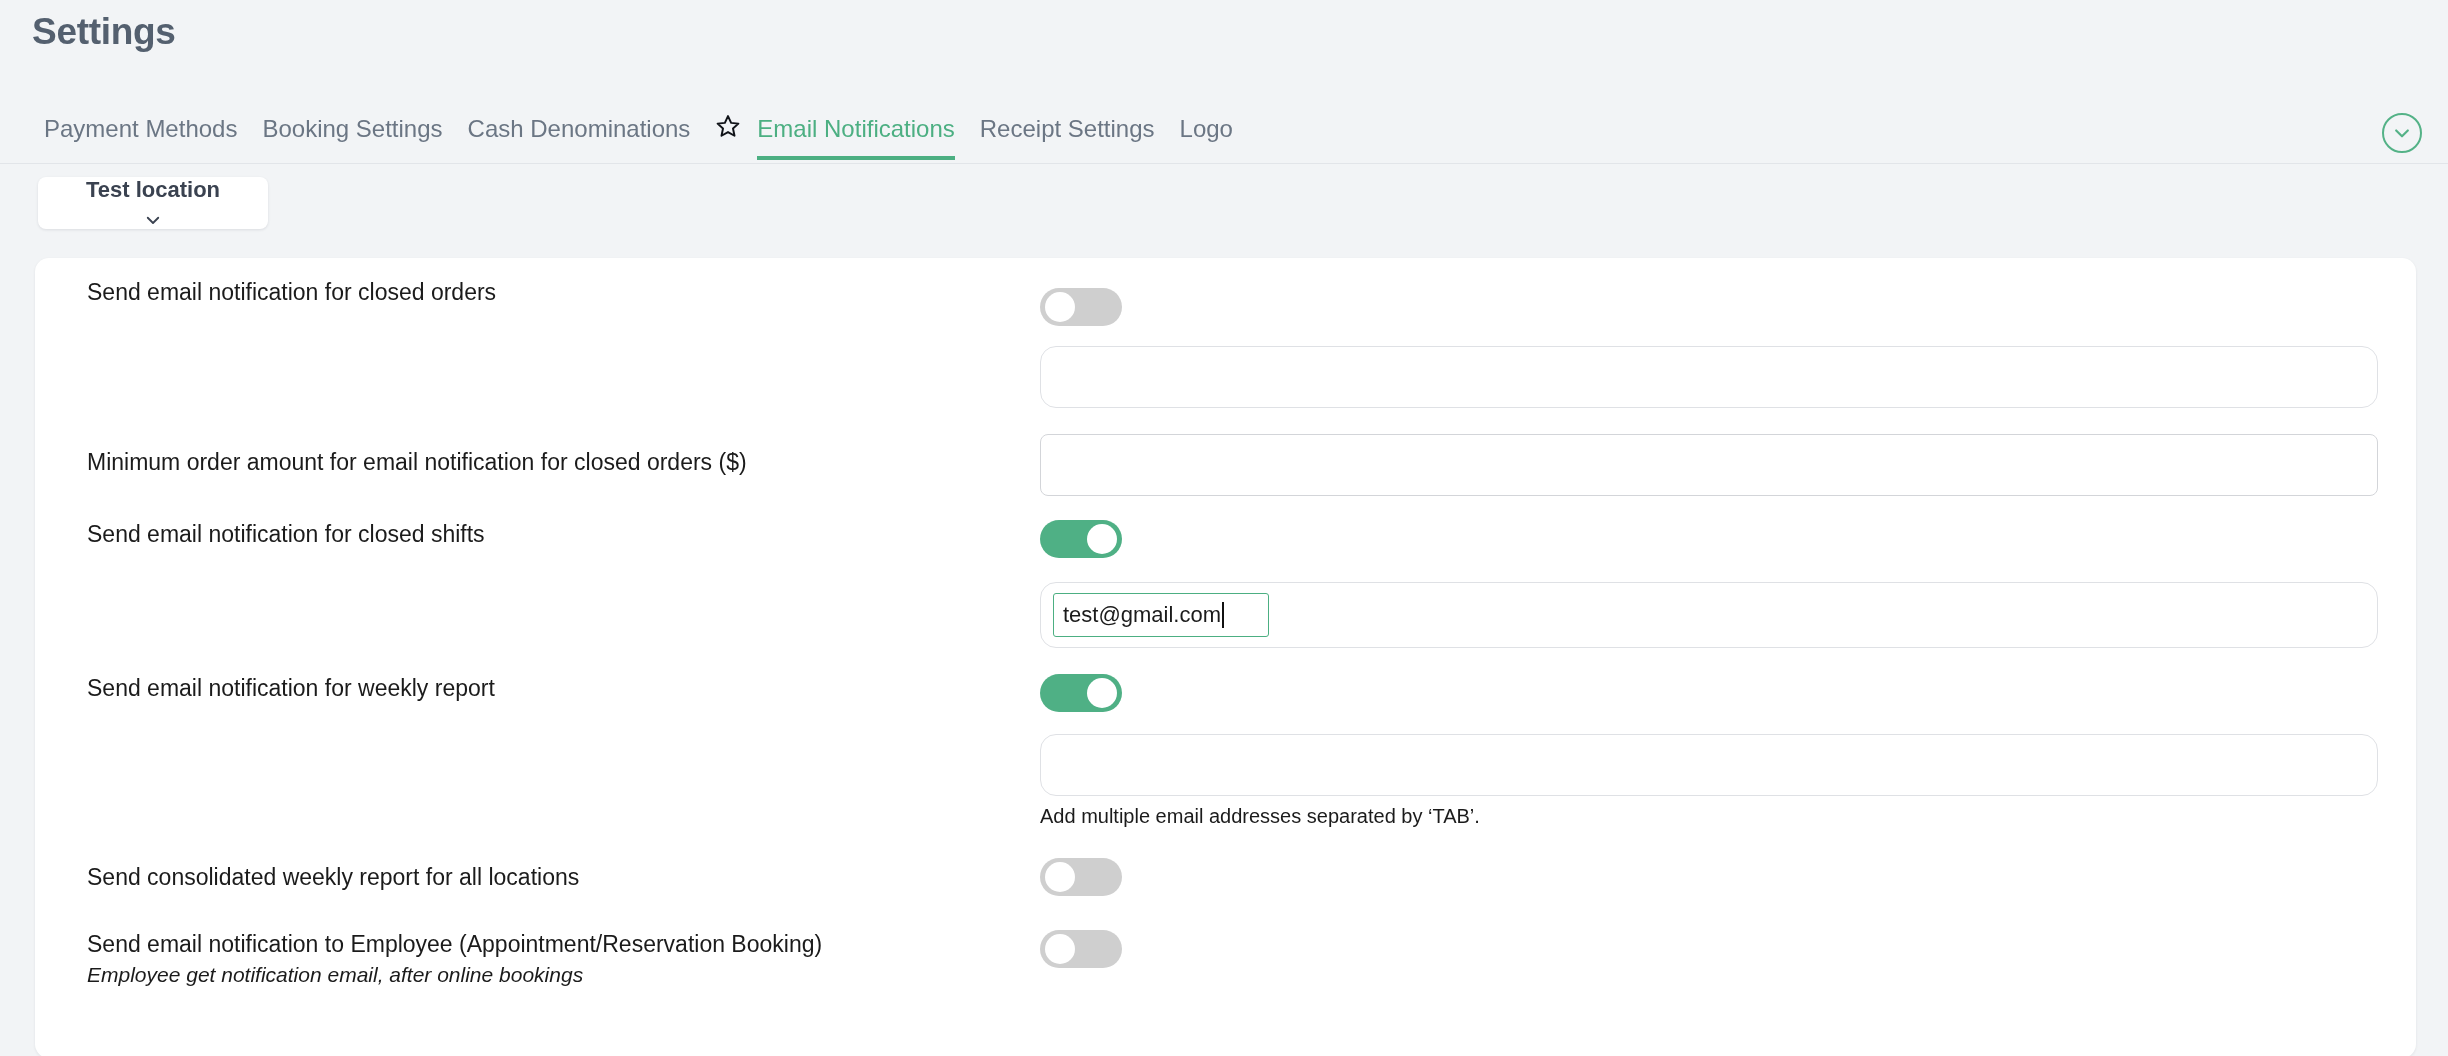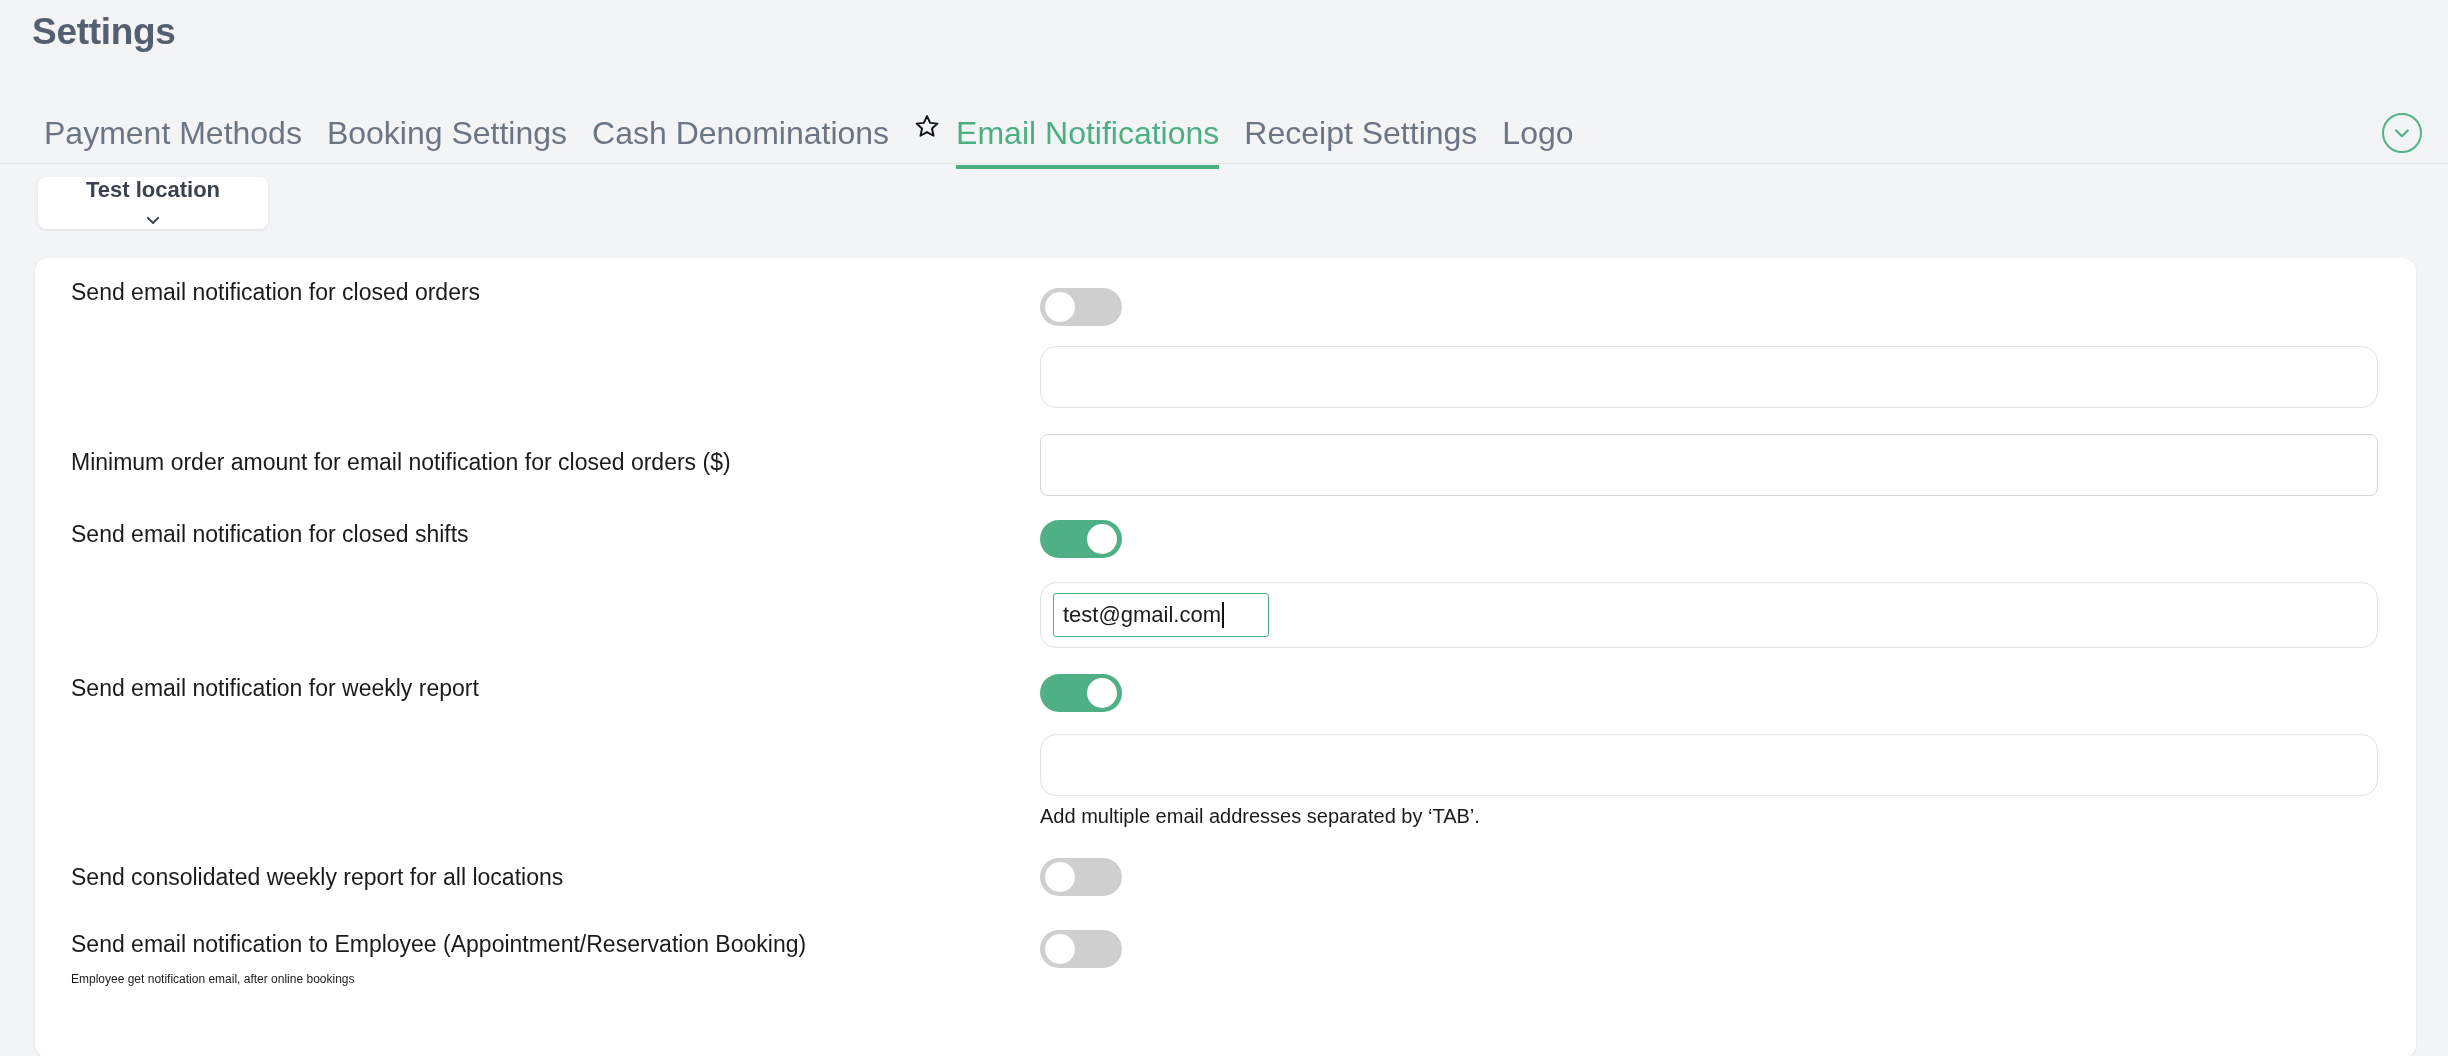--- a/index.html
+++ b/index.html
@@ -42,21 +42,21 @@
   .tabs {
     position: absolute;
     left: 44px;
     top: 0;
     display: flex;
     align-items: flex-start;
     height: 56px;
   }
   .tab {
     position: relative;
-    font-size: 32px;
+    font-size: 24px;
     color: #6b7684;
     padding: 7px 0 17px 0;
     margin-right: 25px;
     white-space: nowrap;
     cursor: pointer;
   }
   .tab.active {
     color: #4caf82;
   }
   .tab.active::after {
@@ -133,33 +133,34 @@
   .row {
     position: relative;
     display: flex;
     align-items: flex-start;
     width: 100%;
   }
 
   .row-label {
     width: 1005px;
     flex: 0 0 1005px;
-    padding-left: 36px;
+    padding-left: 52px;
     padding-right: 20px;
   }
   .row-label .main {
     font-size: 23px;
     color: #1b1b1b;
     line-height: 1.25;
   }
   .row-label .sub {
-    font-size: 12px;
-    color: #1b1b1b;
-    margin-top: 13px;
+    font-size: 21px;
+    color: #1b1b1b;
+    margin-top: 3px;
     line-height: 1.25;
+    font-style: italic;
   }
 
   .row-control {
     flex: 1;
     padding-right: 38px;
   }
 
   
   .toggle {
     width: 82px;

